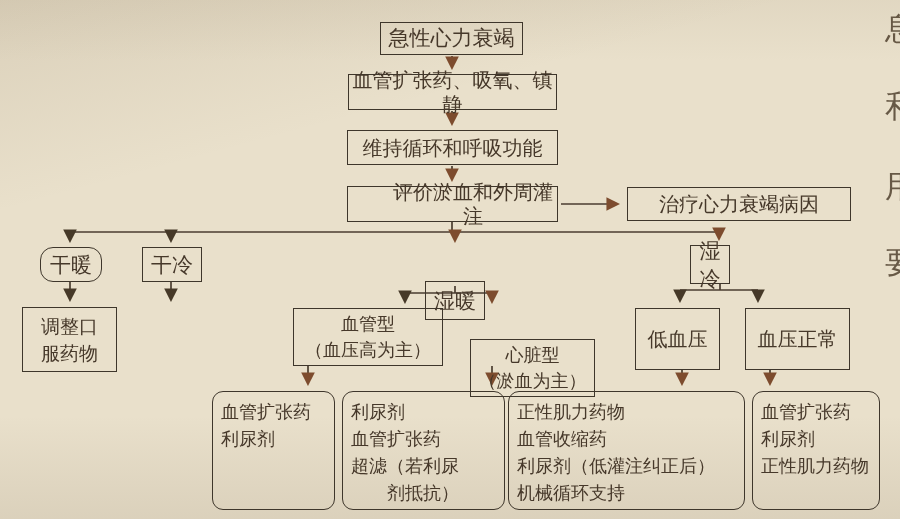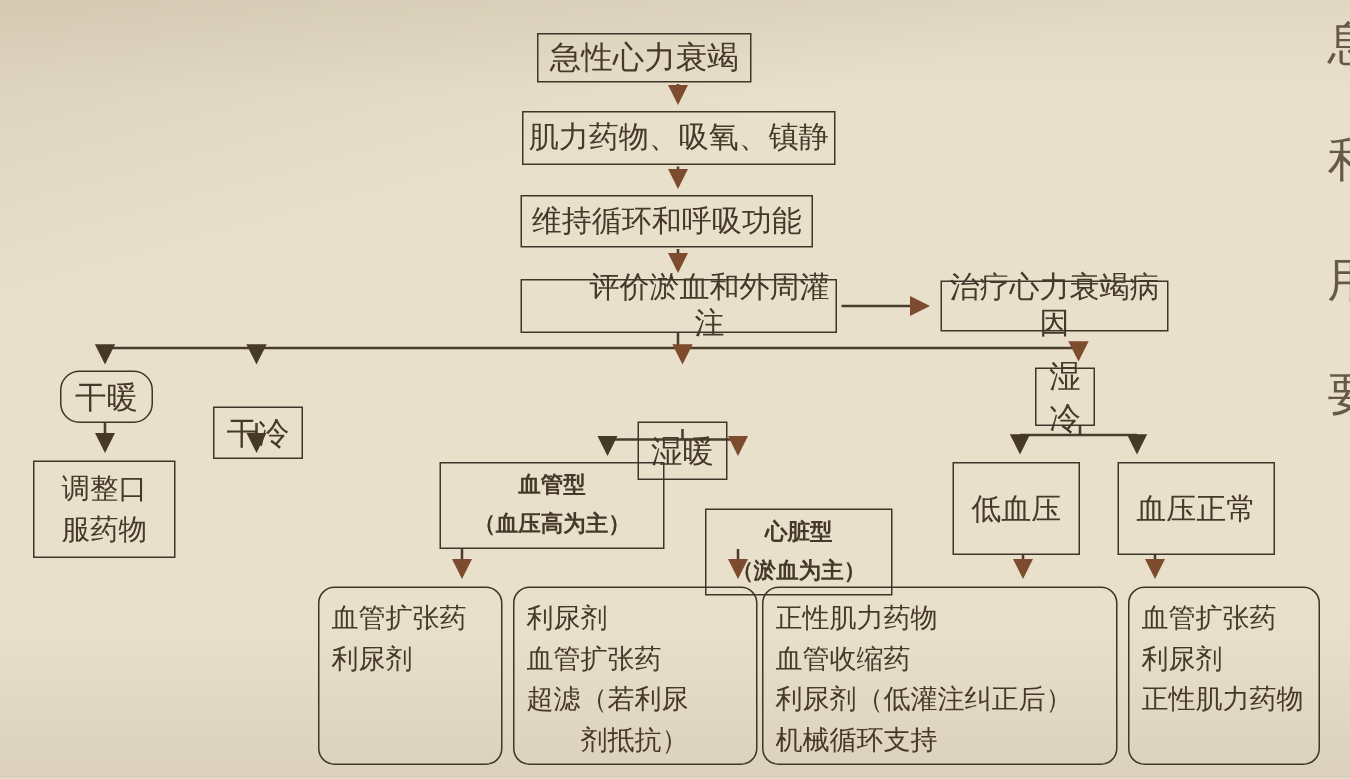--- a/index.html
+++ b/index.html
@@ -20,21 +20,21 @@
     border:1.7px solid #3e362b;
     box-sizing:border-box;
     display:flex;align-items:center;justify-content:center;
     text-align:center;
     white-space:pre-line;
     color:#46382a;
   }
   .topbox{font-size:20px;line-height:1.2;}
   .rootbox{font-size:21px;}
   .catbox{font-size:21px;}
-  .typebox{font-size:15px;line-height:26px;font-weight:bold;}
+  .typebox{font-size:18px;line-height:26px;}
   .midtx{font-size:19px;line-height:27px;}
   .txbox{
     align-items:flex-start;justify-content:flex-start;
     text-align:left;
     font-size:18px;line-height:27px;
     padding:7px 8px;
     border-radius:11px;
   }
   #connector-svg{position:absolute;left:0;top:0;}
   .bleed-char{
@@ -85,33 +85,33 @@
       <line x1="680" y1="290" x2="680" y2="301" marker-end="url(#ahD)"></line>
       <line x1="758" y1="290" x2="758" y2="301" marker-end="url(#ahD)"></line>
 
       <line x1="308" y1="366" x2="308" y2="384" marker-end="url(#ahR)"></line>
       <line x1="492" y1="366" x2="492" y2="384" marker-end="url(#ahR)"></line>
       <line x1="682" y1="370" x2="682" y2="384" marker-end="url(#ahR)"></line>
       <line x1="770" y1="370" x2="770" y2="384" marker-end="url(#ahR)"></line>
     </g>
   </svg>
 
-  <div class="box topbox rootbox" style="left:358px;top:22px;width:143px;height:33px;">急性心力衰竭</div>
+  <div class="box topbox rootbox" style="left:380px;top:22px;width:143px;height:33px;">急性心力衰竭</div>
 
-  <div class="box topbox" style="left:348px;top:74px;width:209px;height:36px;">肌力药物、吸氧、镇静</div>
+  <div class="box topbox" style="left:348px;top:74px;width:209px;height:36px;">血管扩张药、吸氧、镇静</div>
 
-  <div class="box topbox" style="left:347px;top:130px;width:195px;height:35px;">维持循环和呼吸功能</div>
+  <div class="box topbox" style="left:347px;top:130px;width:211px;height:35px;">维持循环和呼吸功能</div>
 
   <div class="box topbox" style="left:347px;top:186px;width:211px;height:36px;padding-left:41px;">评价淤血和外周灌注</div>
 
-  <div class="box topbox" style="left:627px;top:187px;width:152px;height:34px;">治疗心力衰竭病因</div>
+  <div class="box topbox" style="left:627px;top:187px;width:224px;height:34px;">治疗心力衰竭病因</div>
 
   <div class="box catbox" style="left:40px;top:247px;width:62px;height:35px;border-radius:13px;">干暖</div>
 
-  <div class="box catbox" style="left:142px;top:247px;width:60px;height:35px;margin-top:24px;">干冷</div>
+  <div class="box catbox" style="left:142px;top:247px;width:60px;height:35px;">干冷</div>
 
   <div class="box catbox" style="left:425px;top:247px;width:60px;height:39px;margin-top:34px;">湿暖</div>
 
   <div class="box catbox" style="left:690px;top:245px;width:40px;height:39px;">湿冷</div>
 
   <div class="box midtx" style="left:22px;top:307px;width:95px;height:65px;">调整口
 服药物</div>
 
 
   <div class="box typebox" style="left:293px;top:308px;width:150px;height:58px;">血管型

